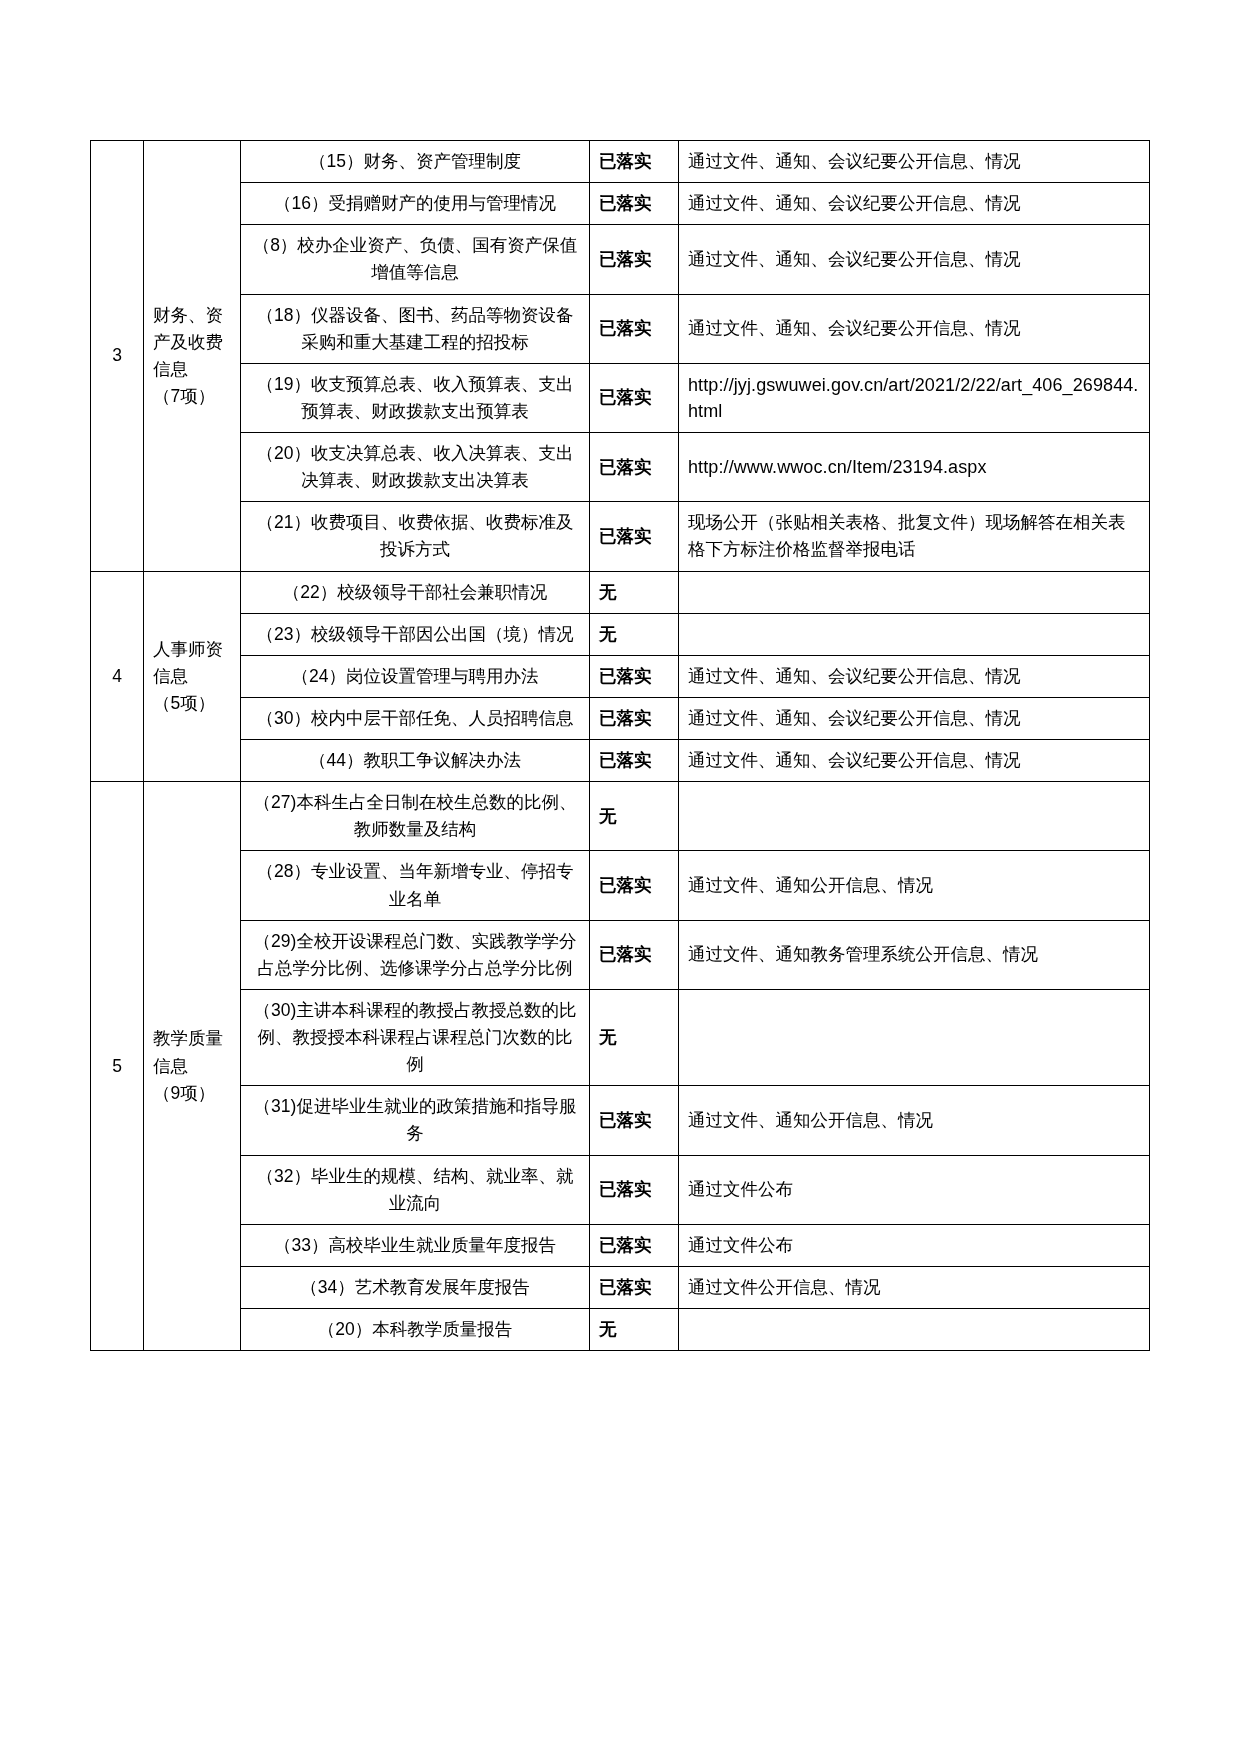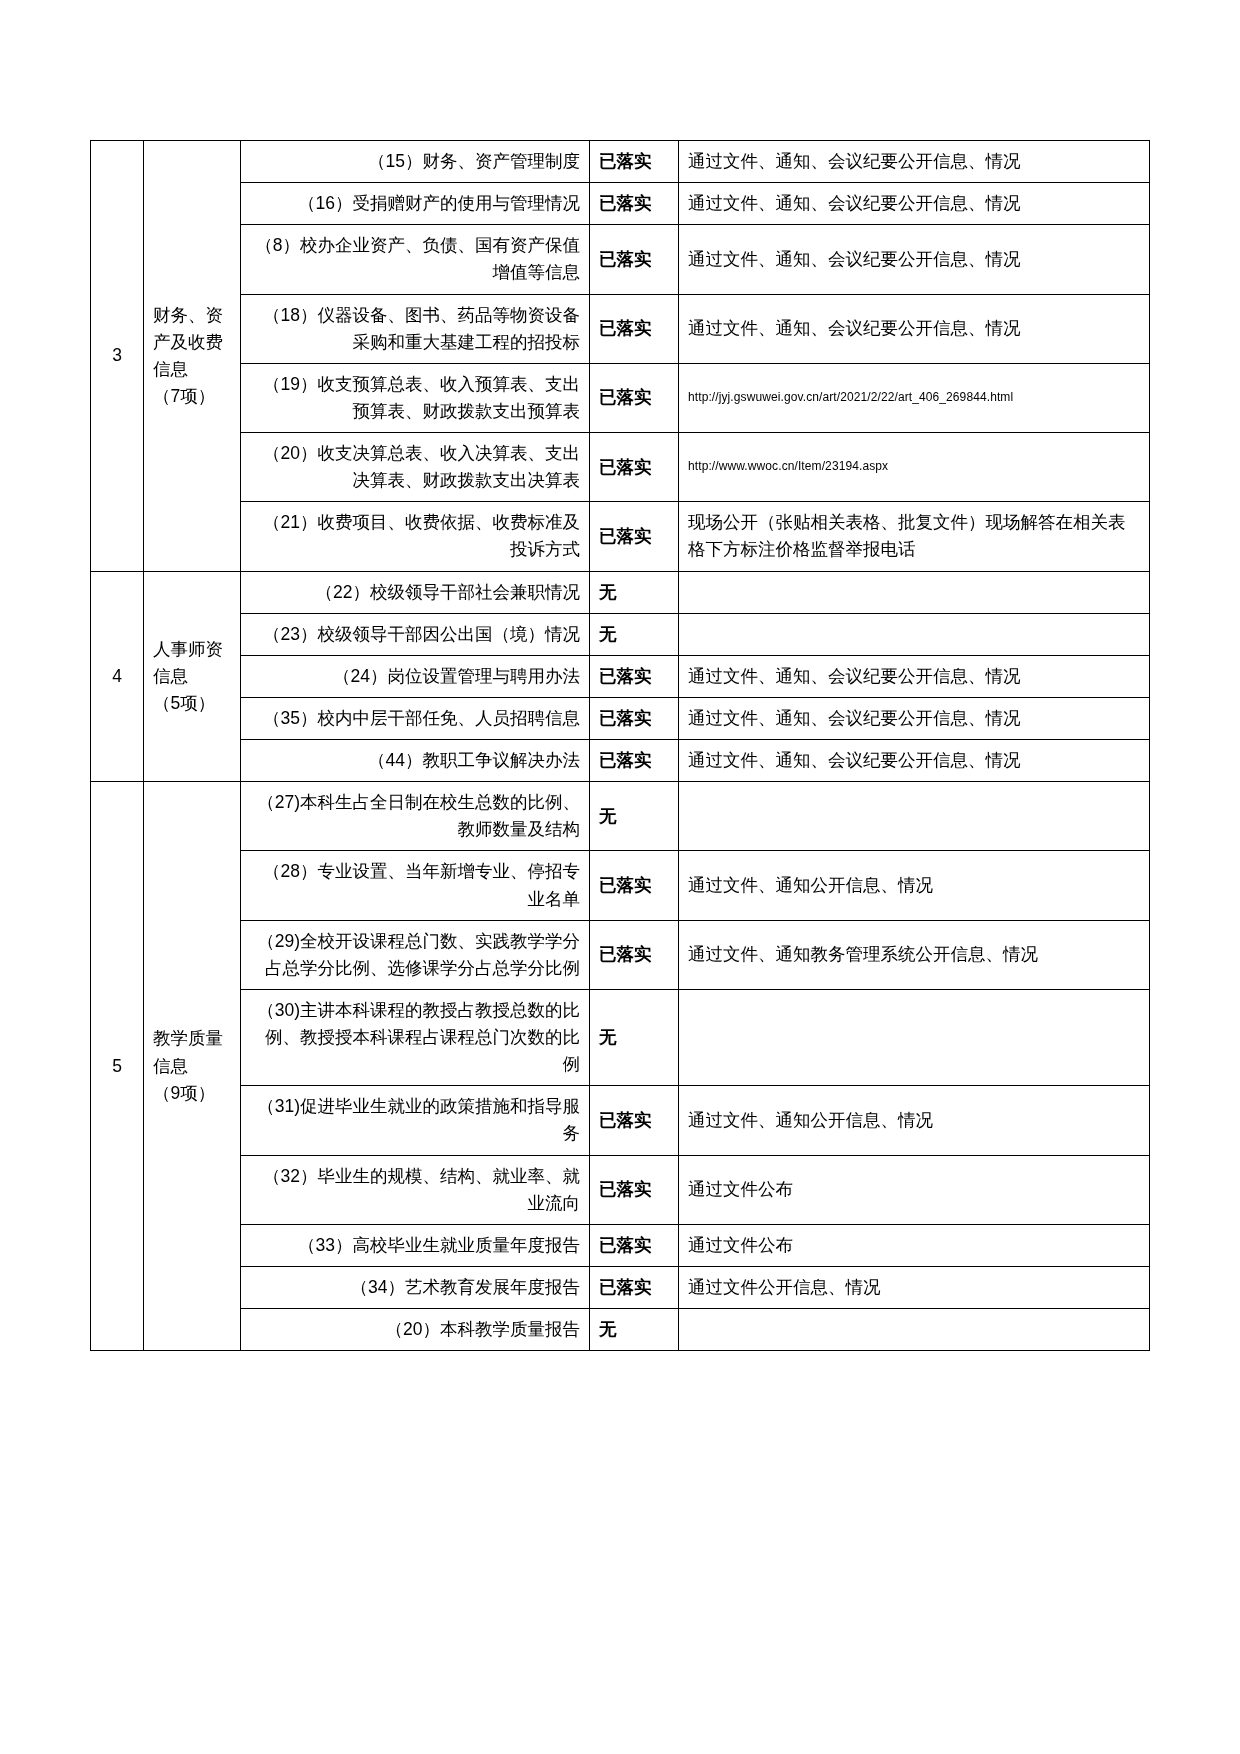--- a/index.html
+++ b/index.html
@@ -39,37 +39,37 @@
     font-size: 18px;
   }
   td.c-category {
     width: 78px;
     font-size: 17.5px;
     line-height: 1.5;
     padding: 6px 4px;
   }
   td.c-item {
     width: 330px;
-    text-align: right;
+    text-align: center;
     padding-left: 10px;
     margin-left: 16px;
   }
   td.c-status {
     width: 70px;
     text-align: left;
     padding-left: 10px;
     font-weight: bold;
   }
   td.c-remark {
     text-align: left;
     padding-left: 12px;
     margin-left: 41px;
   }
   td.c-remark.link {
-    font-size: 12px;
+    font-size: 18px;
     line-height: 1.45;
     letter-spacing: 0.1px;
   }
   .multiline {
     white-space: pre-line;
   }
 </style>
 </head>
 <body>
 
@@ -128,21 +128,21 @@
         <td class="c-item">（23）校级领导干部因公出国（境）情况</td>
         <td class="c-status">无</td>
         <td class="c-remark"></td>
       </tr>
       <tr>
         <td class="c-item">（24）岗位设置管理与聘用办法</td>
         <td class="c-status">已落实</td>
         <td class="c-remark">通过文件、通知、会议纪要公开信息、情况</td>
       </tr>
       <tr>
-        <td class="c-item">（35）校内中层干部任免、人员招聘信息</td>
+        <td class="c-item">（30）校内中层干部任免、人员招聘信息</td>
         <td class="c-status">已落实</td>
         <td class="c-remark">通过文件、通知、会议纪要公开信息、情况</td>
       </tr>
       <tr>
         <td class="c-item">（44）教职工争议解决办法</td>
         <td class="c-status">已落实</td>
         <td class="c-remark">通过文件、通知、会议纪要公开信息、情况</td>
       </tr>
 
       <tr>

